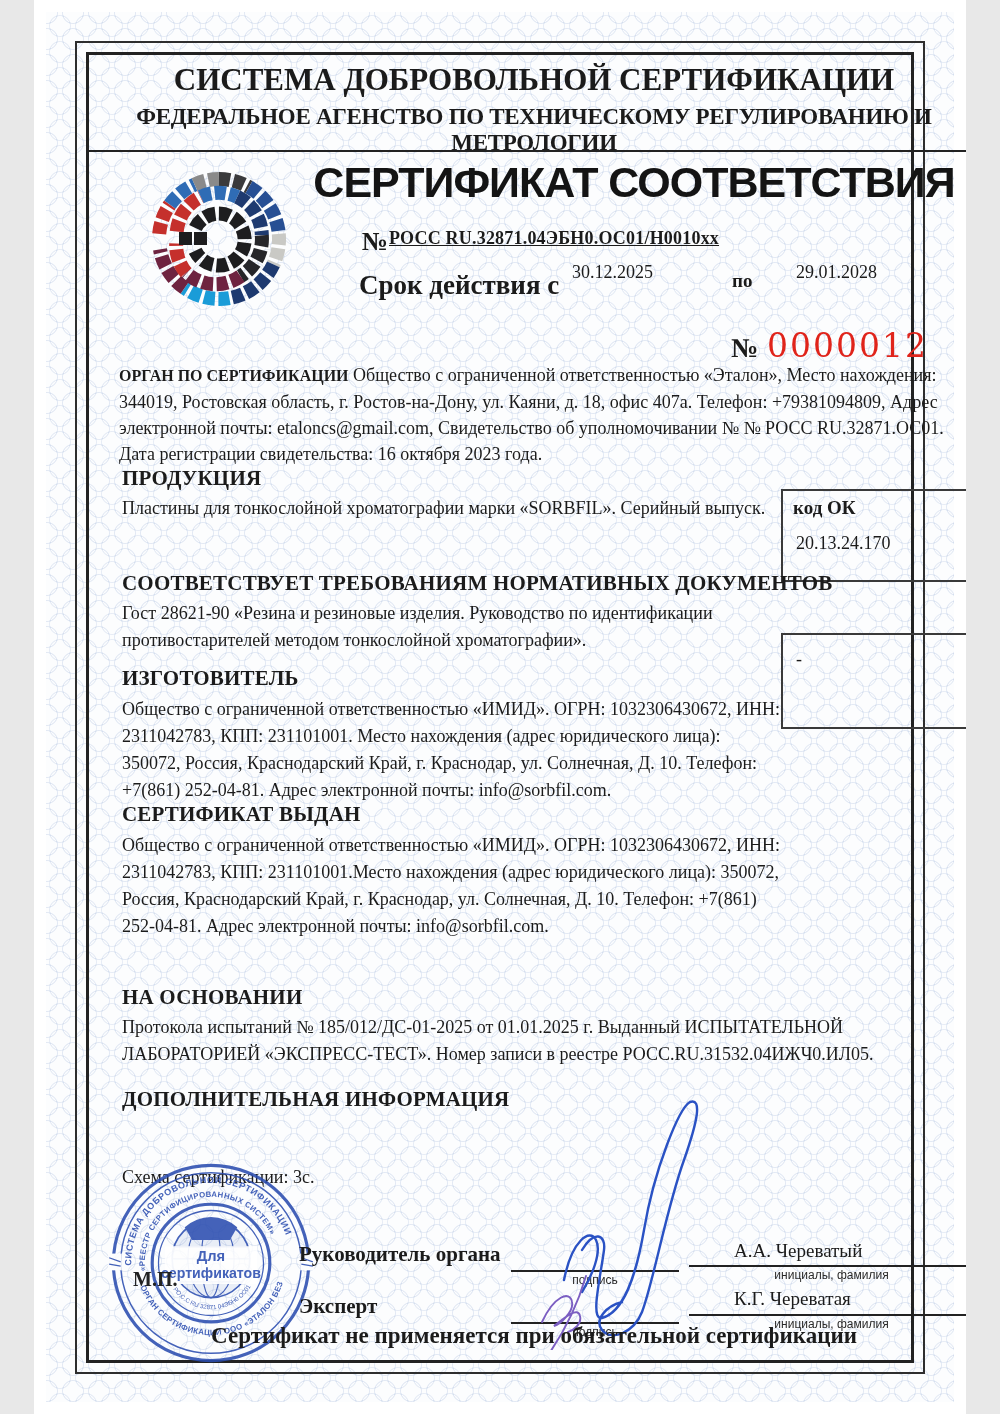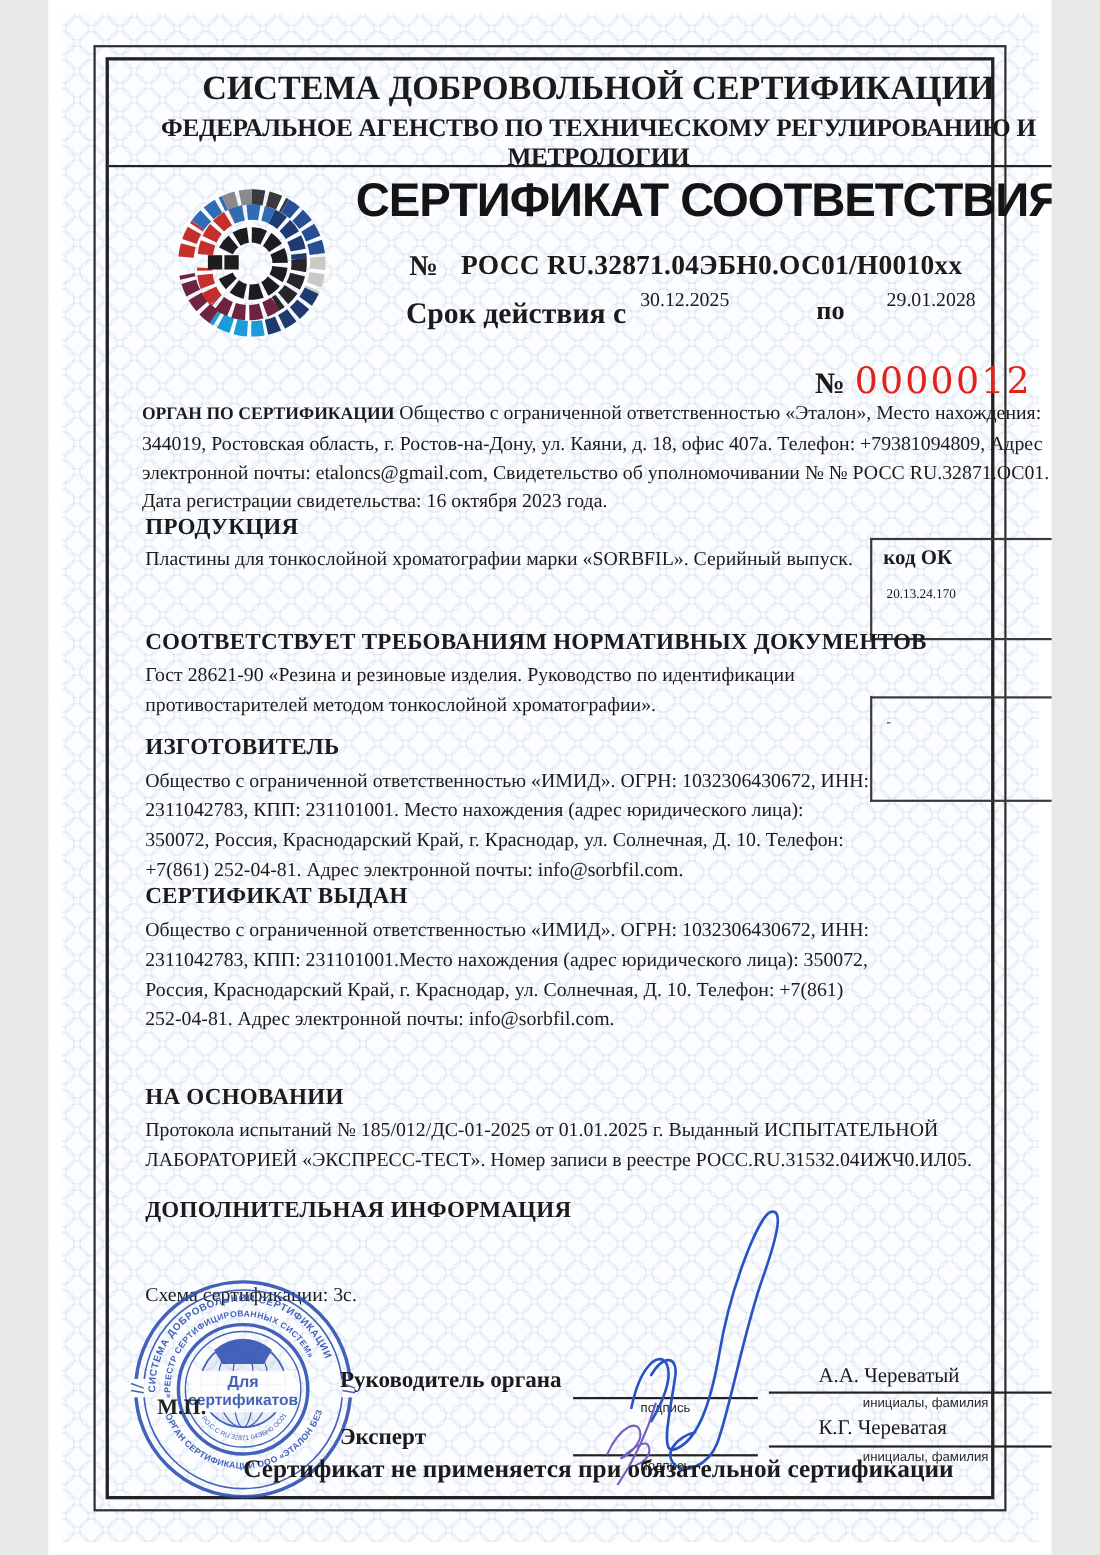--- a/index.html
+++ b/index.html
@@ -4,46 +4,46 @@
 <style>
   html,body{margin:0;padding:0;background:#e8e8e8;}
   .page{
     position:relative;width:912px;height:1414px;margin:0 auto;overflow:hidden;
     background-color:#fcfdfe;
     background-image:
       radial-gradient(circle, rgba(150,175,215,0) 52%, rgba(150,175,215,0.30) 56%, rgba(150,175,215,0) 62%),
       radial-gradient(circle, rgba(150,175,215,0) 52%, rgba(150,175,215,0.26) 56%, rgba(150,175,215,0) 62%);
     background-size:26px 26px,26px 26px;
     background-position:0 0,13px 13px;
-    font-family:"Liberation Serif", serif;color:#1b1b1b;
+    font-family:"Liberation Serif", serif;color:#1b1b1b;padding-left:20px;
   }
   .page::before{content:"";position:absolute;inset:0;border:12px solid #ffffff;pointer-events:none;}
   .frame-outer{position:absolute;left:41px;top:41px;right:41px;bottom:40px;border:2px solid #2e2e2e;}
   .frame-inner{position:absolute;left:52px;top:52px;right:52px;bottom:51px;border:3px solid #222;}
   .abs{position:absolute;}
   .hdr1{left:55px;top:62px;width:890px;text-align:center;font-weight:bold;font-size:31px;letter-spacing:0px;}
   .hdr2{left:55px;top:104px;width:890px;text-align:center;font-weight:bold;font-size:23px;letter-spacing:-0.3px;}
   .hdr-rule{left:55px;top:150px;width:890px;border-top:2px solid #222;height:0;}
   .big-title{left:255px;top:158px;width:690px;text-align:center;
     font-family:"Liberation Sans", sans-serif;font-weight:bold;font-size:43px;letter-spacing:-1px;color:#141414;}
   .no-row-sign{left:328px;top:227px;font-weight:bold;font-size:26px;}
-  .no-row-val{left:375px;top:228px;font-weight:bold;font-size:25px;letter-spacing:0.2px;}
+  .no-row-val{left:355px;top:228px;font-weight:bold;font-size:18px;letter-spacing:0.2px;text-decoration:underline;}
   .valid-label{left:325px;top:270px;font-weight:bold;font-size:27px;}
   .valid-from{left:538px;top:262px;font-size:18px;}
-  .valid-po{left:698px;top:270px;font-weight:bold;font-size:24px;}
+  .valid-po{left:698px;top:270px;font-weight:bold;font-size:19px;}
   .valid-to{left:762px;top:262px;font-size:18px;}
   .certno-sign{left:697px;top:333px;font-weight:bold;font-size:27px;}
   .certno-val{left:733px;top:326px;font-family:"DejaVu Serif", serif;font-weight:normal;font-size:33px;letter-spacing:2px;}
   .para{font-size:18px;line-height:26px;text-align:left;}
   .para b{font-size:16px;}
   .sec-h{font-weight:bold;font-size:21px;letter-spacing:0.2px;}
   .sec-b{font-size:18px;line-height:27px;}
   .code-box{border:2px solid #3a3a3a;border-right:none;background:transparent;}
   .code-label{font-weight:bold;font-size:19px;padding:6px 0 0 10px;}
-  .code-value{font-size:12px;padding:14px 0 0 13px;}
+  .code-value{font-size:18px;padding:14px 0 0 13px;}
   .sig-role{font-weight:bold;font-size:21px;}
   .sig-line{border-top:2px solid #222;height:0;}
   .sig-caption{font-family:"Liberation Sans", sans-serif;font-size:12px;color:#2a2a2a;text-align:center;}
   .sig-name{font-size:19px;}
   .footer-note{left:55px;top:1323px;width:890px;text-align:center;font-weight:bold;font-size:23px;}
   .mp{font-weight:bold;font-size:20px;color:#222;}
 </style>
 </head>
 <body>
 

